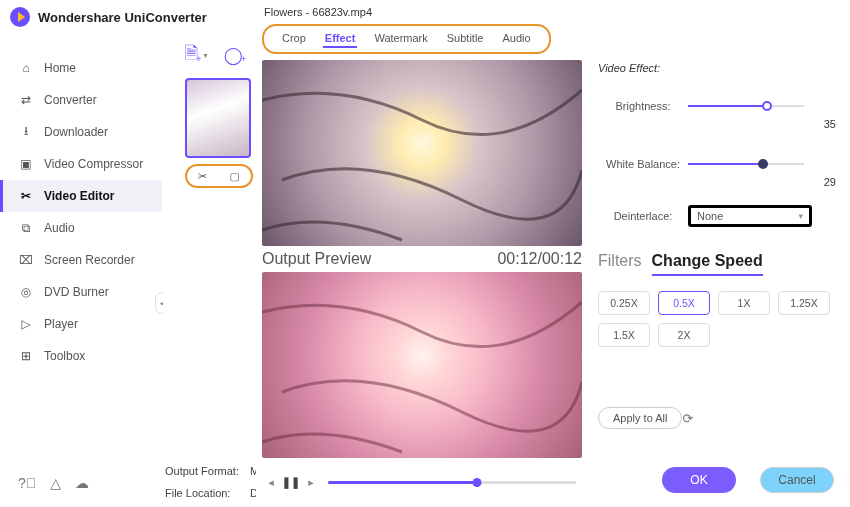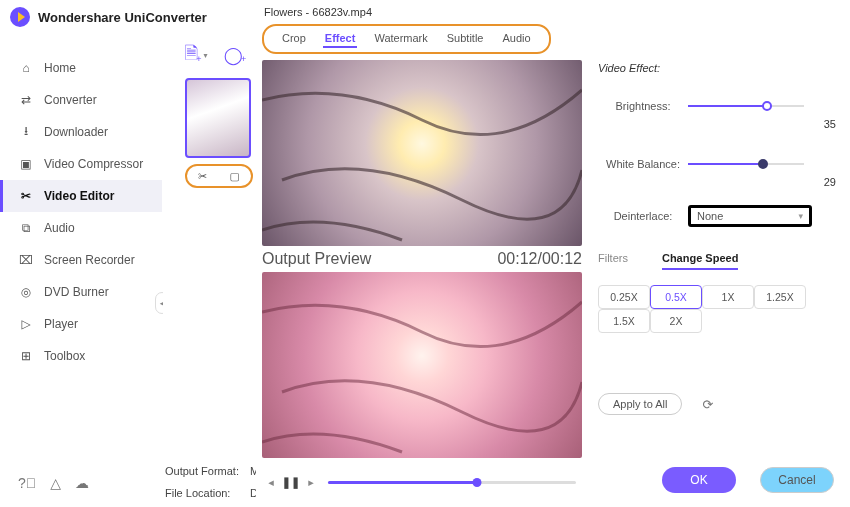--- a/index.html
+++ b/index.html
@@ -55,29 +55,29 @@
 .slider-row .sl-lbl { width: 90px; text-align:center; margin-right: 0; color:#555; }
 .slider-row .sl-val { width: 24px; text-align:right; color:#333;margin-top:36px; }
 .slider { flex:1; height: 2px; background:#6b4eff; position:relative; margin-right:8px; }
 .slider .bg { position:absolute; top:0; right:0; height:2px; background:#ddd; }
 .slider .knob { position:absolute; top:-4px; width:10px; height:10px; border-radius:50%; background:#fff; border:2px solid #6b4eff; transform:translateX(-50%); }
 .slider.dark .knob { background:#3a3a6a; border-color:#3a3a6a; }
 
 .dropdown { flex:1; height:22px; border:3px solid #000000; border-radius:3px; padding:0 6px; display:flex; align-items:center; justify-content:space-between; color:#555; }
 .checkbox { width:12px; height:12px; border:1px solid #ccc; display:inline-block; margin-right:6px; }
 
-.subtabs { display:flex; gap: 34px; margin-top: 18px; font-size: 11px; border-bottom:1px solid transparent; }
+.subtabs { display:flex; gap: 10px; margin-top: 18px; font-size: 16px; border-bottom:1px solid transparent; }
 .subtab { color:#888; padding-bottom:4px; cursor:pointer; }
 .subtab.active { color:#222; font-weight:700; border-bottom:2px solid #6b4eff; }
 
-.speed-grid { display:flex; flex-wrap:wrap; margin-top: 14px; }
+.speed-grid { display:flex; flex-wrap:wrap; gap: 8px; margin-top: 14px; }
 .speed-btn { width: 52px; height: 24px; border:1px solid #ddd; border-radius:4px; font-size:10.5px; display:flex; align-items:center; justify-content:center; cursor:pointer; color:#555; }
 .speed-btn.selected { border-color:#6b4eff; color:#6b4eff; }
 
-.apply-row { display:flex; align-items:center; gap: 20px; margin-top: 60px; }
+.apply-row { display:flex; align-items:center; gap: 0; margin-top: 60px; }
 .apply-btn { border:1px solid #ccc; border-radius:14px; padding:4px 14px; font-size:11px; color:#555; cursor:pointer; }
 .reset-icon { font-size:13px; color:#777; cursor:pointer; }
 
 .playback { display:flex; align-items:center; gap: 2px; margin-top:auto; }
 .pbtn { width:18px; height:18px; color:#888; display:inline-flex; align-items:center; justify-content:center; font-size:11px; cursor:pointer; }
 .timeline { flex:1; height:3px; background:#ddd; position:relative; margin:0 6px; border-radius:2px; }
 .timeline .fill { position:absolute; left:0; top:0; height:100%; width:60%; background:#6b4eff; border-radius:2px; }
 .timeline .head { position:absolute; top:-3px; left:60%; width:9px; height:9px; background:#6b4eff; border-radius:50%; transform:translateX(-50%); }
 
 .footer-btns { position:absolute; right:8px; bottom:10px; display:flex; gap:24px; }

